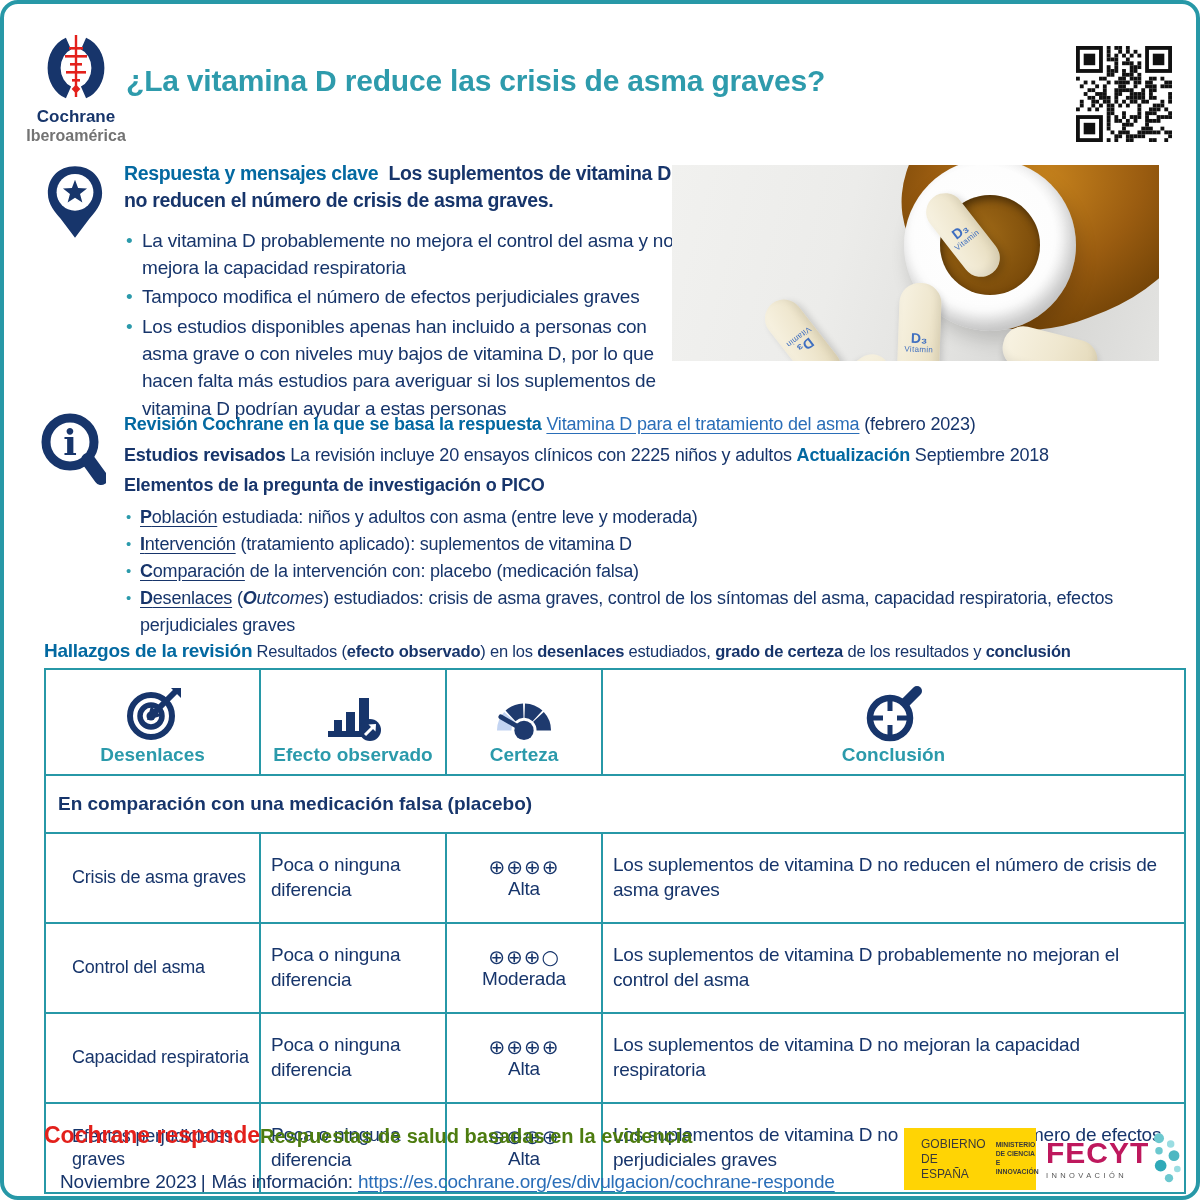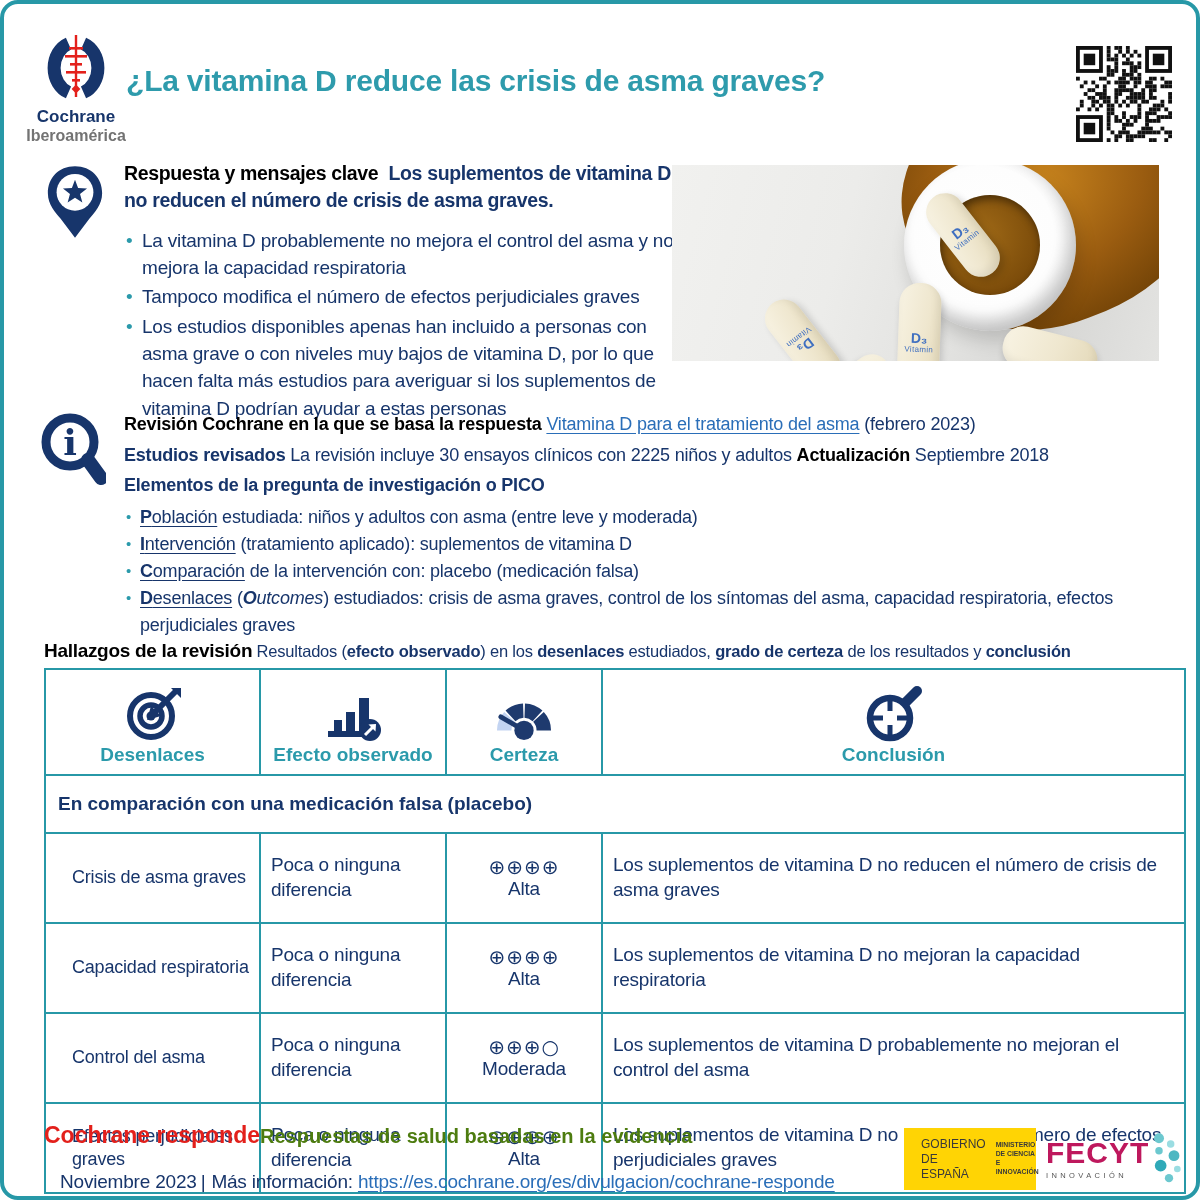--- a/index.html
+++ b/index.html
@@ -1,19 +1,19 @@
 <!DOCTYPE html>
 <html><head>
 <meta charset="utf-8">
 <style>
   html,body{margin:0;padding:0;background:#fff;}
   .page{position:relative;width:1200px;height:1200px;box-sizing:border-box;background:#fff;
     border:4px solid #2798A7;border-radius:18px;overflow:hidden;
     font-family:"Liberation Sans",sans-serif;color:#17356B;}
-  .teal{color:#000000;font-weight:700;text-align:right;}
+  .teal{color:#0369a1;font-weight:700;text-align:right;}
   .navy-b{font-weight:700;color:#17356B;}
   
   .logo{position:absolute;left:16px;top:26px;width:112px;text-align:center;}
   .logo svg{display:block;margin:0 auto;}
   .logo-name{font-size:17px;font-weight:700;color:#17356B;line-height:1.1;margin-top:2px;}
   .logo-sub{font-size:16px;font-weight:700;color:#737373;line-height:1.1;}
   .title{position:absolute;left:122px;top:60px;margin:0;font-size:30px;font-weight:700;color:#2E9BAC;letter-spacing:-0.2px;}
   .qr{position:absolute;left:1072px;top:42px;width:96px;height:96px;}
   .qr svg{width:96px;height:96px;display:block;}
   
@@ -379,21 +379,21 @@
   <div class="s2icon">
     <svg width="66" height="82" viewBox="0 0 66 82">
       <circle cx="30" cy="30" r="24" fill="none" stroke="#17356B" stroke-width="9"></circle>
       <line x1="48" y1="48" x2="61" y2="66" stroke="#17356B" stroke-width="14" stroke-linecap="round"></line>
       <text x="30" y="43" font-family="DejaVu Serif, serif" font-size="36" font-weight="bold" fill="#17356B" text-anchor="middle">i</text>
     </svg>
   </div>
 
   <div class="s2">
     <p><span class="teal">Revisión Cochrane en la que se basa la respuesta</span><span> </span><a class="link" href="#">Vitamina D para el tratamiento del asma</a><span> (febrero 2023)</span></p>
-    <p><span class="navy-b">Estudios revisados</span><span>  La revisión incluye 30 ensayos clínicos con 2225 niños y adultos  </span><span class="teal">Actualización</span><span>  Septiembre 2018</span></p>
+    <p><span class="navy-b">Estudios revisados</span><span>  La revisión incluye 20 ensayos clínicos con 2225 niños y adultos  </span><span class="teal">Actualización</span><span>  Septiembre 2018</span></p>
     <p class="navy-b">Elementos de la pregunta de investigación o PICO</p>
     <ul class="pico">
       <li><span class="u"><b>P</b><span>oblación</span></span><span> estudiada: niños y adultos con asma (entre leve y moderada)</span></li>
       <li><span class="u"><b>I</b><span>ntervención</span></span><span> (tratamiento aplicado): suplementos de vitamina D</span></li>
       <li><span class="u"><b>C</b><span>omparación</span></span><span> de la intervención con: placebo (medicación falsa)</span></li>
       <li><span class="u"><b>D</b><span>esenlaces</span></span><span> (</span><i><b>O</b><span>utcomes</span></i><span>) estudiados: crisis de asma graves, control de los síntomas del asma, capacidad respiratoria, efectos perjudiciales graves</span></li>
     </ul>
   </div>
 
   <p class="findings"><span class="teal">Hallazgos de la revisión</span><span>  Resultados (</span><b>efecto observado</b><span>) en los </span><b>desenlaces</b><span> estudiados, </span><b>grado de certeza</b><span> de los resultados y </span><b>conclusión</b></p>
@@ -467,36 +467,36 @@
     <tr class="drow">
       <td class="c-out">Crisis de asma graves</td>
       <td class="c-eff">Poca o ninguna diferencia</td>
       <td class="c-cer">
             <div class="sym">⊕⊕⊕⊕</div>
             <div class="certlab">Alta</div>
           </td>
       <td class="c-con">Los suplementos de vitamina D no reducen el número de crisis de asma graves</td>
     </tr>
     <tr class="drow">
+      <td class="c-out">Control del asma</td>
+      <td class="c-eff">Poca o ninguna diferencia</td>
+      <td class="c-cer">
+            <div class="sym">⊕⊕⊕○</div>
+            <div class="certlab">Moderada</div>
+          </td>
+      <td class="c-con">Los suplementos de vitamina D probablemente no mejoran el control del asma</td>
+    </tr>
+    <tr class="drow">
       <td class="c-out">Capacidad respiratoria</td>
       <td class="c-eff">Poca o ninguna diferencia</td>
       <td class="c-cer">
             <div class="sym">⊕⊕⊕⊕</div>
             <div class="certlab">Alta</div>
           </td>
       <td class="c-con">Los suplementos de vitamina D no mejoran la capacidad respiratoria</td>
-    </tr>
-    <tr class="drow">
-      <td class="c-out">Control del asma</td>
-      <td class="c-eff">Poca o ninguna diferencia</td>
-      <td class="c-cer">
-            <div class="sym">⊕⊕⊕○</div>
-            <div class="certlab">Moderada</div>
-          </td>
-      <td class="c-con">Los suplementos de vitamina D probablemente no mejoran el control del asma</td>
     </tr>
     <tr class="drow">
       <td class="c-out">Efectos perjudiciales graves</td>
       <td class="c-eff">Poca o ninguna diferencia</td>
       <td class="c-cer">
             <div class="sym">⊕⊕⊕⊕</div>
             <div class="certlab">Alta</div>
           </td>
       <td class="c-con">Los suplementos de vitamina D no modifican el número de efectos perjudiciales graves</td>
     </tr>

